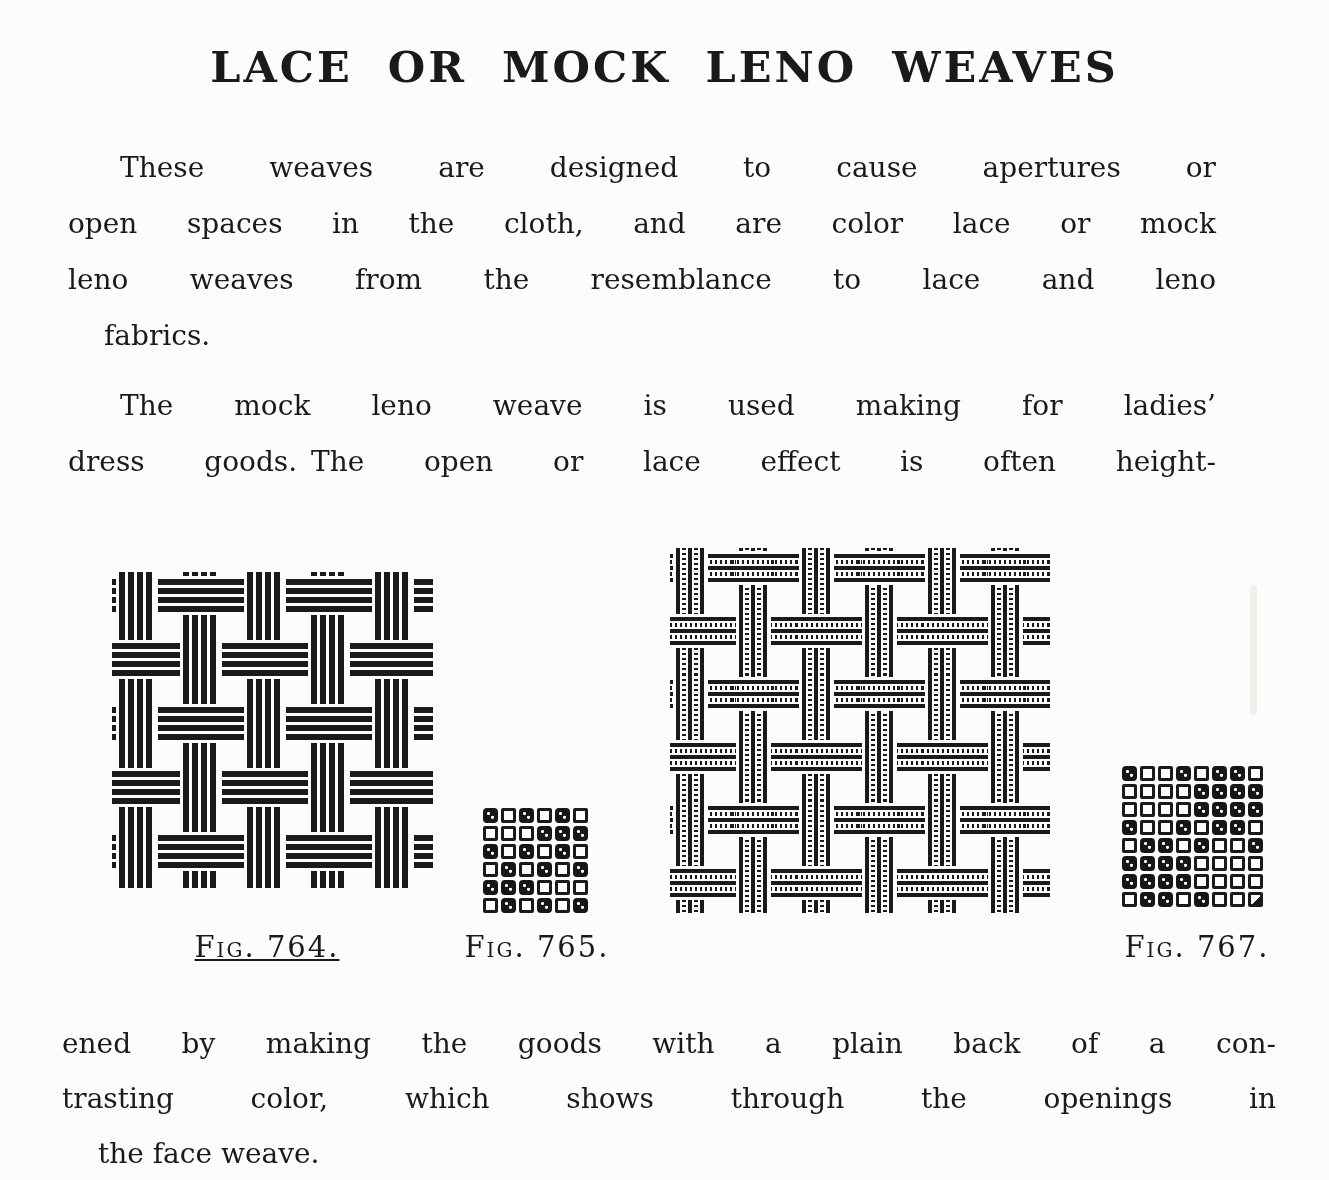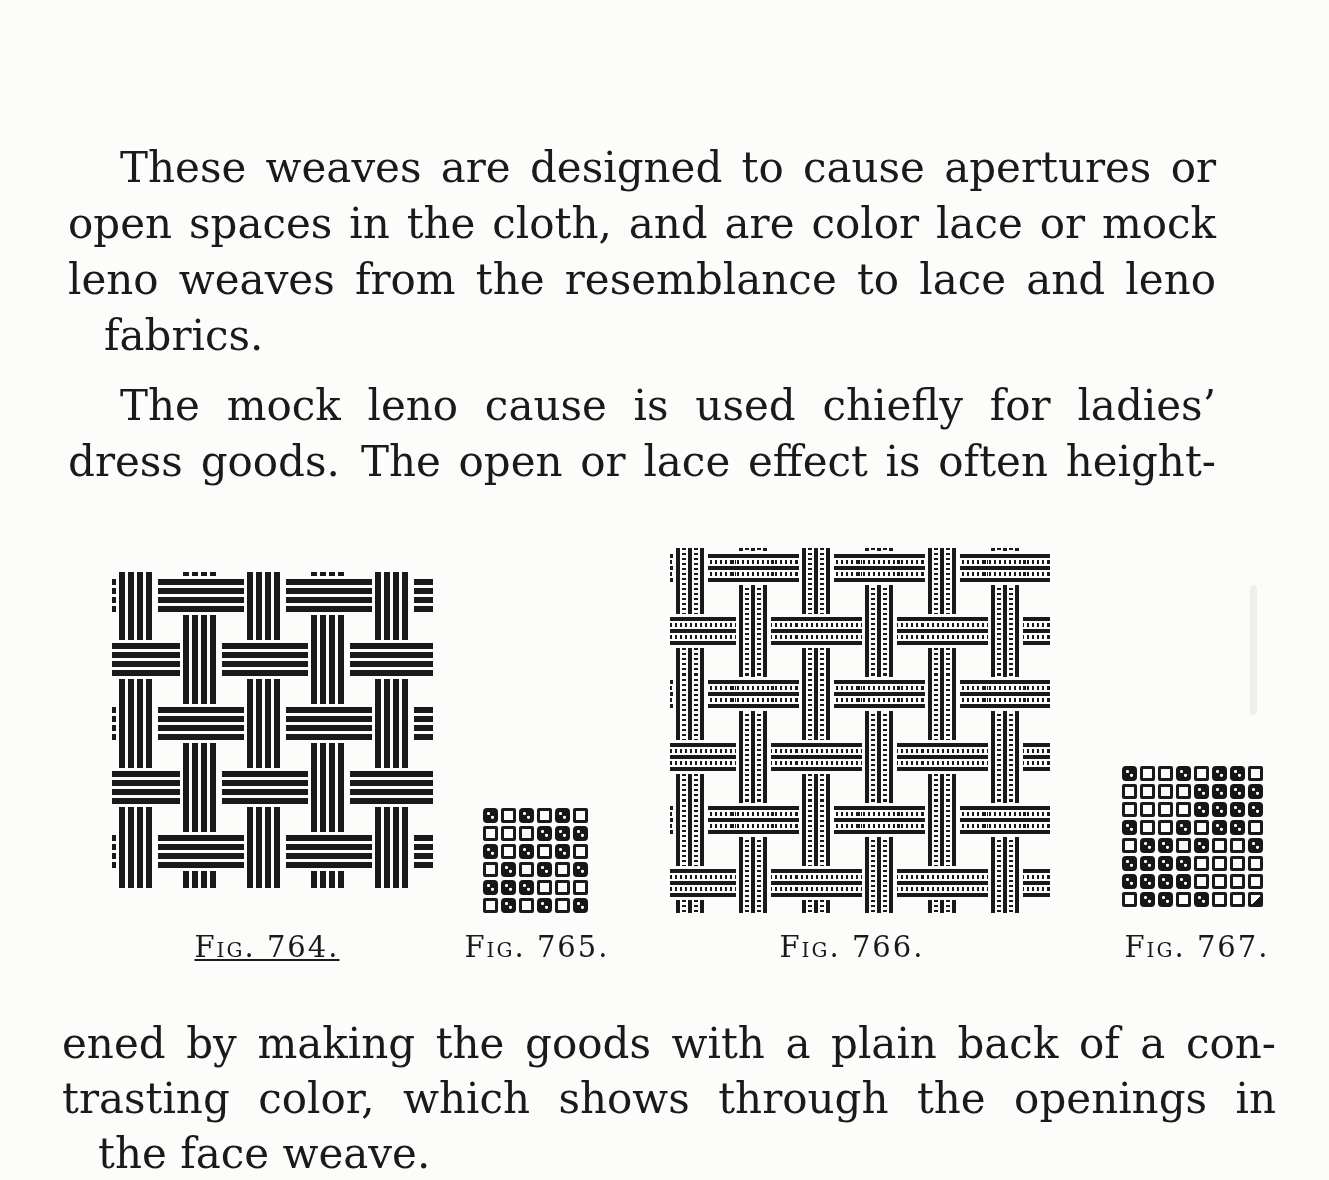--- a/index.html
+++ b/index.html
@@ -10,21 +10,21 @@
     color:#1a1a1a;
   }
   .page { position:relative; width:1329px; height:1180px; }
 
   .title {
     position:absolute; top:42px; left:0; width:100%; margin:0;
     text-align:center; font-size:43px; font-weight:bold;
     letter-spacing:3px; word-spacing:17px;
   }
 
-  .para { position:absolute; font-size:42px; line-height:56px; }
+  .para { position:absolute; font-size:28px; line-height:56px; }
   .p1 { left:68px; top:140px; width:1148px; }
   .p2 { left:68px; top:378px; width:1148px; }
   .p3 { left:62px; top:1016px; width:1214px; line-height:55px; }
   .line { text-align:justify; text-align-last:justify; }
   .line.last { text-align-last:auto;margin-left:36px; }
   .line.indent { text-indent:52px; }
 
   .fig-img { position:absolute; }
   #fig764 { left:112px; top:572px; }
   #fig766 { left:670px; top:548px; }
@@ -60,30 +60,31 @@
   .scan-streak {
     position:absolute; left:1250px; top:585px; width:7px; height:130px;
     background:#e6e6e1; opacity:.6; border-radius:4px;
   }
 </style>
 </head>
 <body>
 
 <div class="page">
 
+  <h1 class="title">LACE OR MOCK LENO WEAVES</h1>
 
   <div class="para p1">
     <div class="line indent">These weaves are designed to cause apertures or</div>
     <div class="line">open spaces in the cloth, and are color lace or mock</div>
     <div class="line">leno weaves from the resemblance to lace and leno</div>
     <div class="line last">fabrics.</div>
   </div>
 
   <div class="para p2">
-    <div class="line indent">The mock leno cause is used chiefly for ladies’</div>
+    <div class="line indent">The mock leno weave is used making for ladies’</div>
     <div class="line">dress goods. The open or lace effect is often height-</div>
   </div>
 
   <svg id="fig764" class="fig-img" width="321" height="316" viewBox="0 0 321 316">
     <defs>
       <pattern id="w764" width="128" height="128" patternUnits="userSpaceOnUse">
         <path d="M0 10H128 M0 19H128 M0 28H128 M0 37H128 M0 74H128 M0 83H128 M0 92H128 M0 101H128" stroke="#1a1a1a" stroke-width="6" fill="none"></path>
         <rect x="4" y="4" width="42" height="39" fill="#fcfcfa"></rect>
         <rect x="68" y="68" width="42" height="39" fill="#fcfcfa"></rect>
         <path d="M10 0V128 M19 0V128 M28 0V128 M37 0V128 M74 0V128 M83 0V128 M92 0V128 M101 0V128" stroke="#1a1a1a" stroke-width="6" fill="none"></path>
@@ -217,21 +218,20 @@
       <div class="cell filled"></div>
       <div class="cell empty"></div>
       <div class="cell filled"></div>
       <div class="cell empty"></div>
       <div class="cell empty"></div>
       <div class="cell diag"></div>
     </div>
 
   <div id="cap764" class="caption">Fig. 764.</div>
   <div id="cap765" class="caption">Fig. 765.</div>
-  <div id="cap766" class="caption">Fig. 766.</div>
   <div id="cap767" class="caption">Fig. 767.</div>
 
   <div class="para p3">
     <div class="line">ened by making the goods with a plain back of a con-</div>
     <div class="line">trasting color, which shows through the openings in</div>
     <div class="line last">the face weave.</div>
   </div>
 
   <div class="scan-streak"></div>
 </div>

